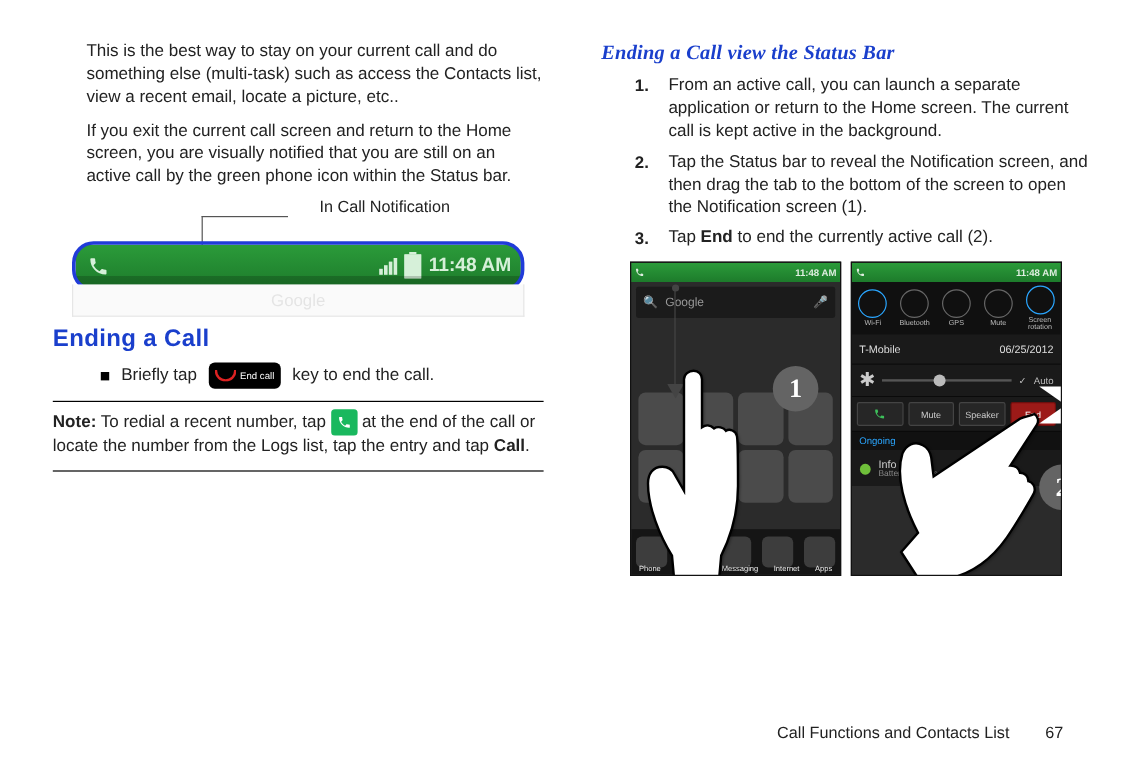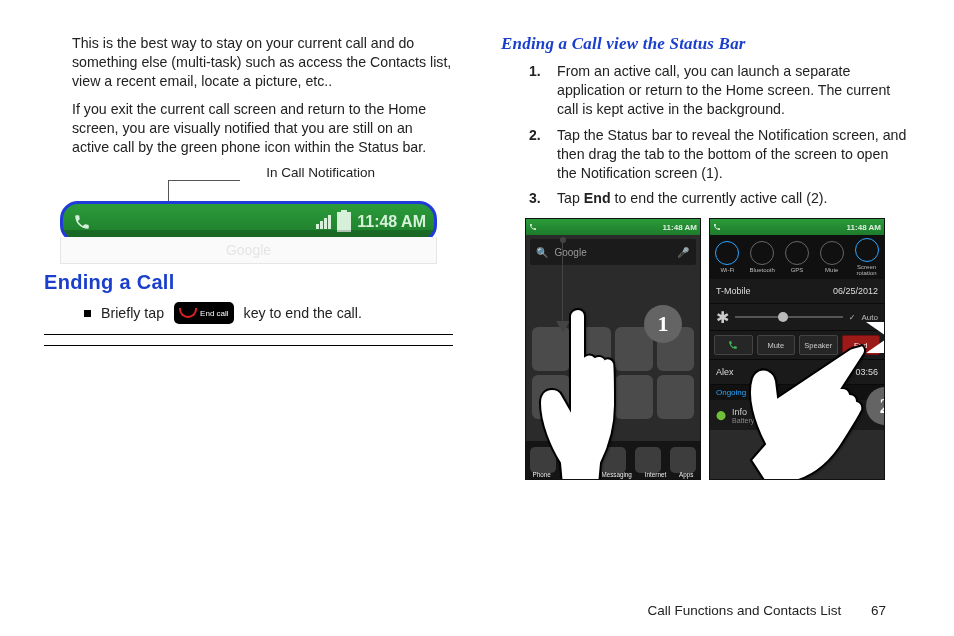--- a/index.html
+++ b/index.html
@@ -125,20 +125,31 @@
         <span class="sqbullet"></span>
         <span>Briefly tap</span>
         <span class="endcall-chip">
           <span class="endcall-arc"></span>
           <span class="endcall-txt">End call</span>
         </span>
         <span>key to end the call.</span>
       </div>
 
       <hr class="divider">
+      <div class="noteblock">
+        <span class="nl">Note:</span>
+        <span class="txt">To redial a recent number, tap</span>
+        <span class="dial-chip">
+          <svg class="phone-glyph" viewBox="0 0 24 24">
+              <path d="M6.6 10.8c1.4 2.8 3.8 5.1 6.6 6.6l2.2-2.2c.3-.3.7-.4 1-.2 1.1.4 2.3.6 3.6.6.6 0 1 .4 1 1V20c0 .6-.4 1-1 1C10.6 21 3 13.4 3 4c0-.6.4-1 1-1h3.4c.6 0 1 .4 1 1 0 1.3.2 2.5.6 3.6.1.3 0 .7-.2 1l-2.2 2.2z"></path>
+            </svg>
+        </span>
+        <span class="txt">at the end of the call or locate the number from the Logs list, tap the entry and tap</span>
+        <b>Call</b><span>.</span>
+      </div>
       <hr class="divider">
     </div>
 
     <div class="col">
       <div class="h-blue-ital">Ending a Call view the Status Bar</div>
       <div class="body steps">
         <div class="step">
           <span class="num">1.</span>
           <span>From an active call, you can launch a separate application or return to the Home screen. The current call is kept active in the background.</span>
         </div>
@@ -259,24 +270,20 @@
           <div class="np-call">
             <div class="pill">
                 <svg width="10" height="10" viewBox="0 0 24 24" fill="#3dbf5a">
                   <path d="M6.6 10.8c1.4 2.8 3.8 5.1 6.6 6.6l2.2-2.2c.3-.3.7-.4 1-.2 1.1.4 2.3.6 3.6.6.6 0 1 .4 1 1V20c0 .6-.4 1-1 1C10.6 21 3 13.4 3 4c0-.6.4-1 1-1h3.4c.6 0 1 .4 1 1 0 1.3.2 2.5.6 3.6.1.3 0 .7-.2 1l-2.2 2.2z"></path>
                 </svg>
               </div>
             <div class="pill">Mute</div>
             <div class="pill">Speaker</div>
             <div class="pill end">End</div>
           </div>
-          <div class="np-row">
-            <span>Alex</span>
-            <span>03:56</span>
-          </div>
           <div class="np-section">Ongoing</div>
           <div class="np-item">
             <span style="color:#6fbf3a">⬤</span>
             <div style="display:flex;flex-direction:column">
               <span>Info</span>
               <span style="font-size:7px;color:#888">Battery fully charged. Unplug charger</span>
             </div>
           </div>
 
           <span class="wedge" style="right:-2px;top:103px;border-left:20px solid transparent;border-top:14px solid #fff"></span>

